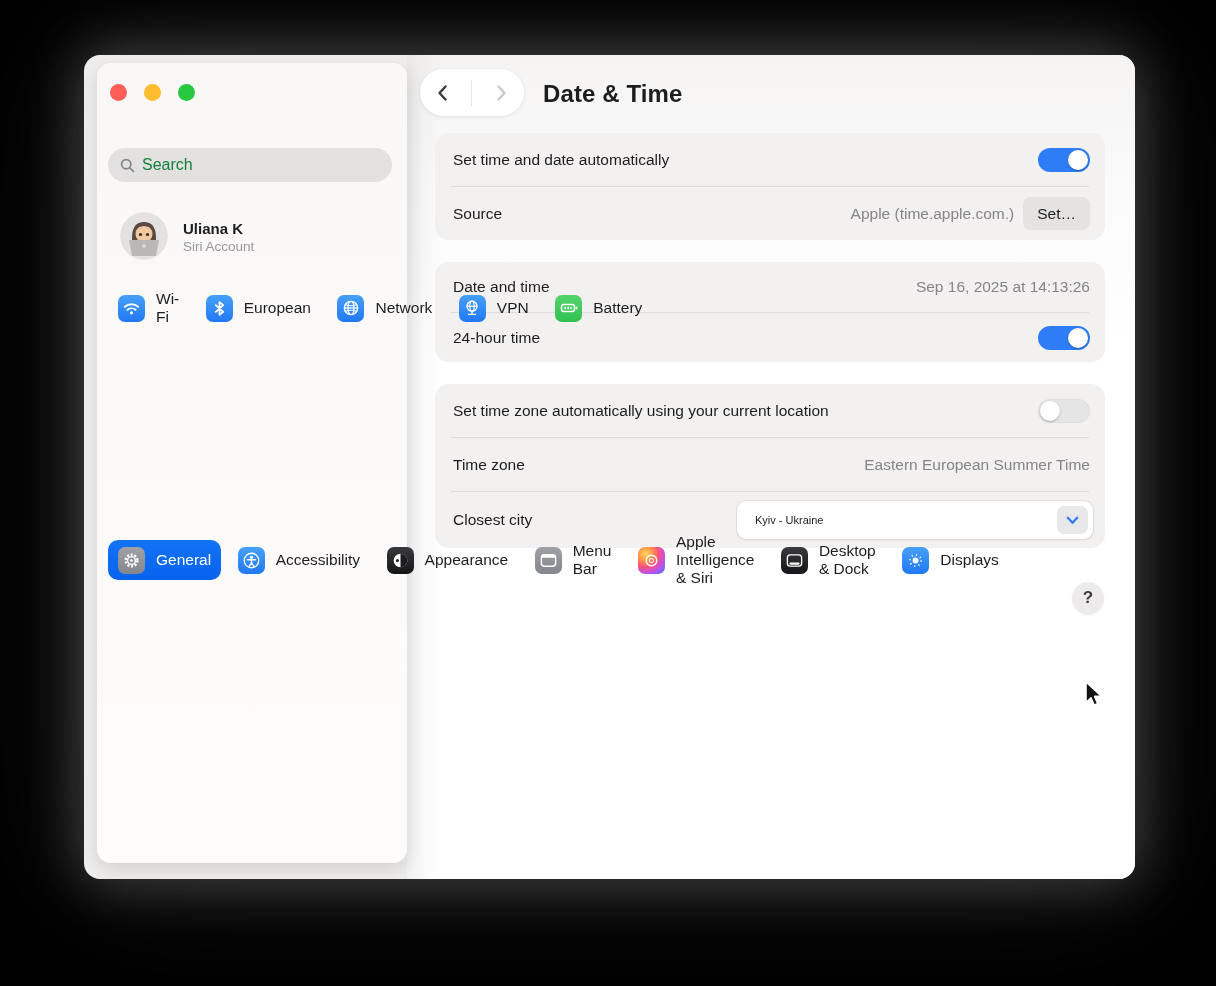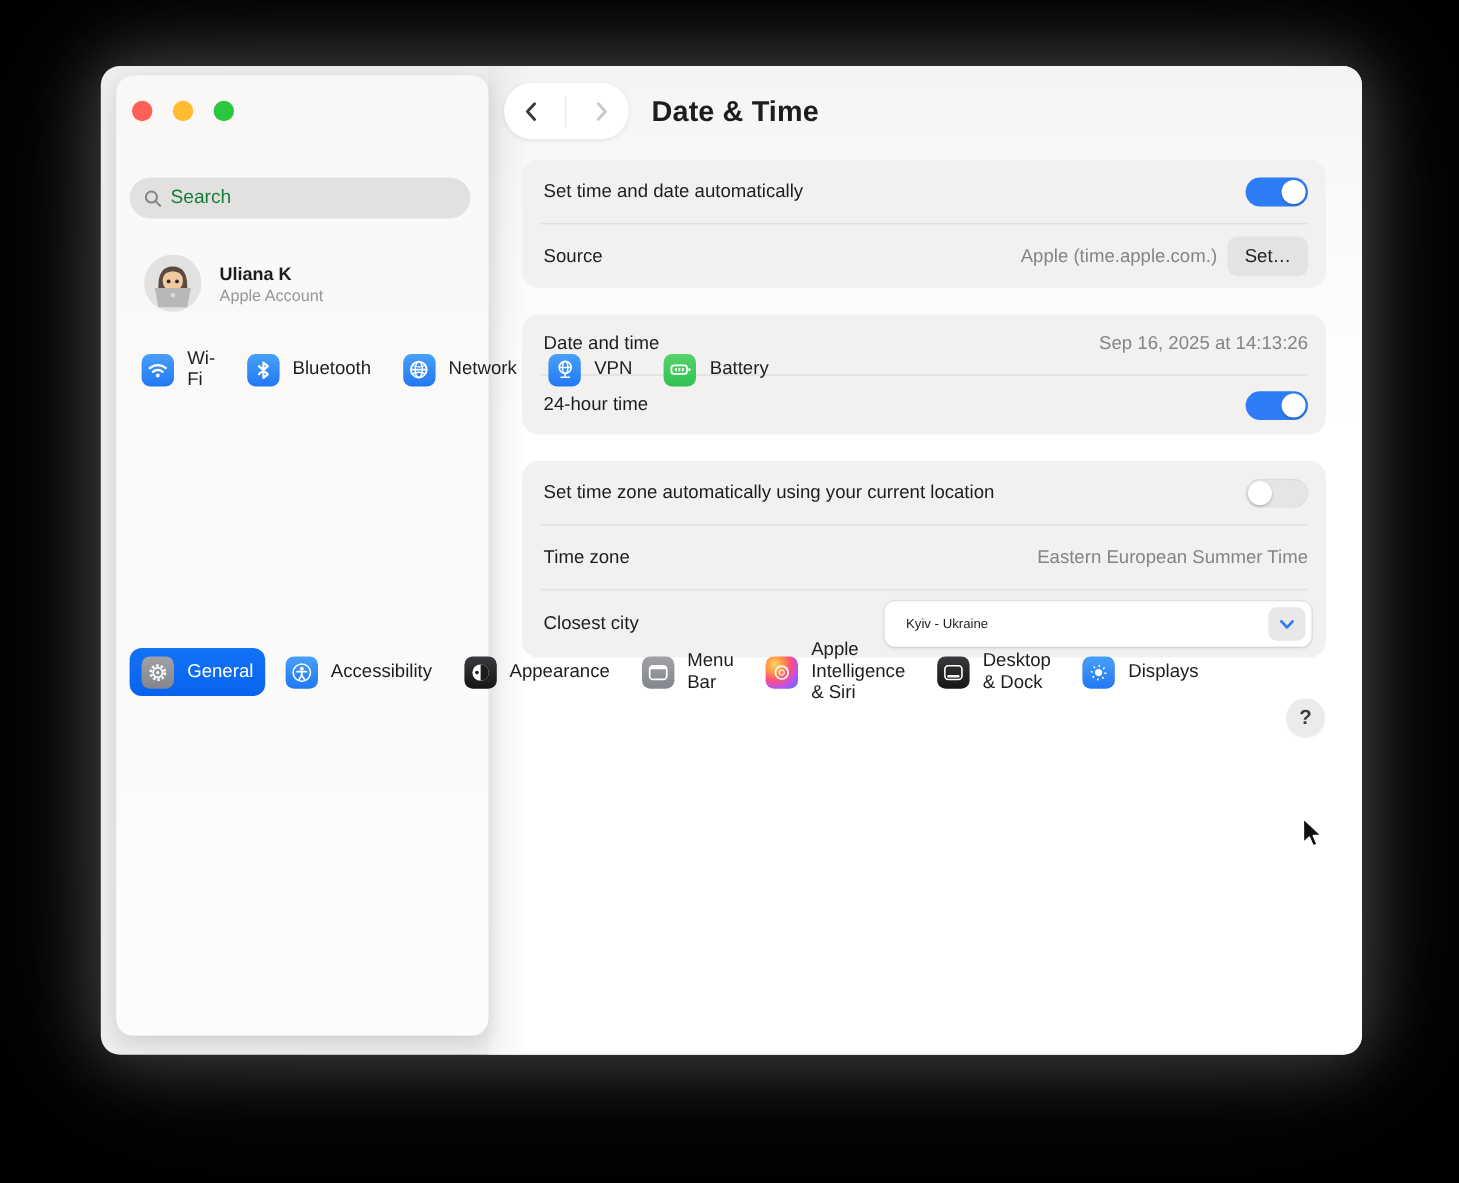--- a/index.html
+++ b/index.html
@@ -146,42 +146,42 @@
             <ellipse cx="24" cy="22" rx="8.5" ry="9" fill="#f0c9a0"></ellipse>
             <path d="M16 17 Q24 11 32 17 L32 14 Q24 8 16 14 Z" fill="#5a4a42"></path>
             <circle cx="20.5" cy="22.5" r="1.6" fill="#2b2b2b"></circle>
             <circle cx="27.5" cy="22.5" r="1.6" fill="#2b2b2b"></circle>
             <path d="M9 28 L39 28 L36 44 L12 44 Z" fill="#b9b8b6"></path>
             <circle cx="24" cy="34" r="2" fill="#d9d8d6"></circle>
           </svg>
         </span>
         <span>
           <div class="p-name">Uliana K</div>
-          <div class="p-sub">Apple Account</div>
+          <div class="p-sub">Siri Account</div>
         </span>
       </div>
 
       <div class="nav primary">
         <div class="nav-item">
           <span class="app-icon ic-blue">
             <svg width="19" height="19" viewBox="0 0 20 20">
                 <path d="M3 8.2 C7 4.6 13 4.6 17 8.2" fill="none" stroke="#fff" stroke-width="2" stroke-linecap="round"></path>
                 <path d="M5.7 11.4 C8.2 9.3 11.8 9.3 14.3 11.4" fill="none" stroke="#fff" stroke-width="2" stroke-linecap="round"></path>
                 <circle cx="10" cy="14.6" r="1.7" fill="#fff"></circle>
               </svg>
           </span>
           <span>Wi-Fi</span>
         </div>
         <div class="nav-item">
           <span class="app-icon ic-blue">
             <svg width="17" height="17" viewBox="0 0 16 16">
                 <path d="M4.5 4.8 L11.5 11.2 L8 14 L8 2 L11.5 4.8 L4.5 11.2" fill="none" stroke="#fff" stroke-width="1.7" stroke-linejoin="round" stroke-linecap="round"></path>
               </svg>
           </span>
-          <span>Bluetooth</span>
+          <span>European</span>
         </div>
         <div class="nav-item">
           <span class="app-icon ic-blue">
             <svg width="18" height="18" viewBox="0 0 18 18">
                 <circle cx="9" cy="9" r="6.6" fill="none" stroke="#fff" stroke-width="1.5"></circle>
                 <ellipse cx="9" cy="9" rx="3" ry="6.6" fill="none" stroke="#fff" stroke-width="1.3"></ellipse>
                 <line x1="2.4" y1="9" x2="15.6" y2="9" stroke="#fff" stroke-width="1.3"></line>
                 <path d="M3.4 5.4 C6.6 7 11.4 7 14.6 5.4 M3.4 12.6 C6.6 11 11.4 11 14.6 12.6" fill="none" stroke="#fff" stroke-width="1.1"></path>
               </svg>
           </span>

